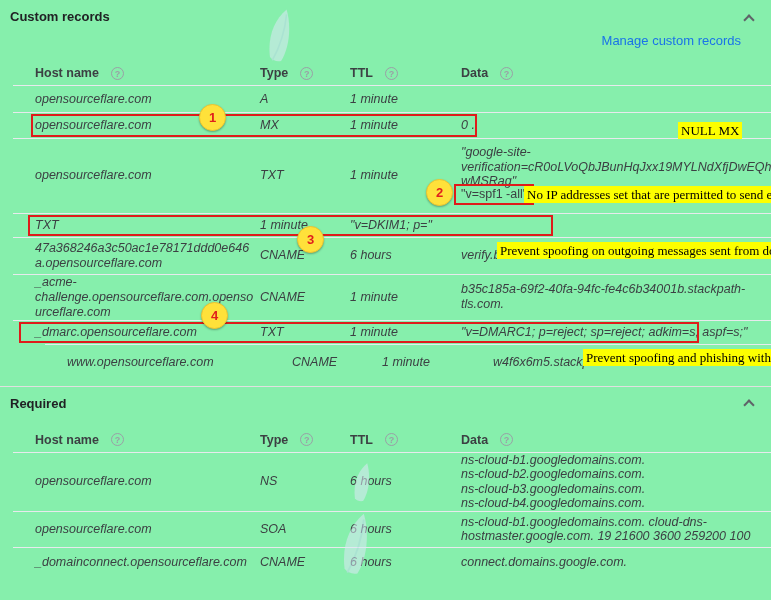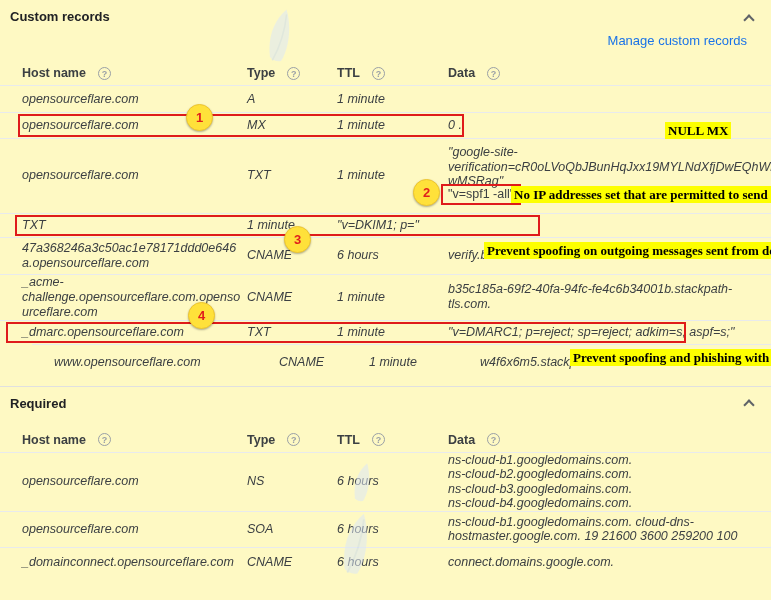--- a/index.html
+++ b/index.html
@@ -1,36 +1,36 @@
 <!DOCTYPE html>
 <html><head>
 <meta charset="utf-8">
 <style>
   * { box-sizing: border-box; }
   html,body { margin:0; padding:0; background:#fff; }
   .page {
     position:relative; width:771px; height:600px; overflow:hidden;
-    background:#fef9c3; color:#3c4043;
+    background:#86efac; color:#3c4043;
     font-family:"Liberation Sans", sans-serif; font-size:12.5px;
   }
   
   .sec-head { position:relative; padding:9px 40px 0 10px; }
   .sec-title { font-weight:bold; color:#202124; font-size:13px; line-height:16px; }
   .sec-sub { font-size:13px; line-height:17px; color:#3c4043; }
   .chev {
     position:absolute; right:18px; top:16px; width:8px; height:8px;
     border-left:2px solid #5f6368; border-top:2px solid #5f6368;
     transform:rotate(45deg); cursor:pointer;
   }
   .chev2 { top:14px; }
-  .link-row { text-align:right; padding:8px 24px 0 0; height:26px; }
+  .link-row { text-align:right; padding:8px 30px 0 0; height:26px; }
   .link { color:#1a73e8; font-size:13px; cursor:pointer; text-decoration:none; }
 
   
-  .tbl { margin-top:10px; }
+  .tbl { margin-top:10px;padding-left:13px; }
   .tbl2 { margin-top:16px; }
   .trow {
     display:grid; grid-template-columns:225px 90px 111px 1fr;
     padding:0 14px 0 22px; align-items:center; position:relative;
     border-top:1px solid #e8eaed;
   }
   .thead { border-top:none; height:24px; font-weight:bold; color:#3c4043; }
   .hcell { display:flex; align-items:center; }
   .hlabel { margin-right:12px; }
   .help {
@@ -76,21 +76,21 @@
     justify-content:center; z-index:4; box-shadow:0 1px 2px rgba(0,0,0,.3);
   }
   .badge-1 { left:186px; top:-9px; }
   .badge-2 { left:413px; top:40px; }
   .badge-3 { left:284px; top:12px; }
   .badge-4 { left:188px; top:-19px; }
 
   
   .hl {
     position:absolute; background:#fdff00; color:#000;
-    font-family:"Liberation Serif", serif; font-weight:bold; font-size:13px;
+    font-family:"Liberation Serif", serif; font-weight:normal; font-size:13px;
     line-height:17px; padding:0 3px; white-space:nowrap; z-index:3;
   }
   .hl-nullmx { left:665px; top:9px; }
   .hl-spf    { left:511px; top:47px; }
   .hl-dkim   { left:484px; top:4px; }
   .hl-dmarc  { left:538px; top:4px; }
 
   .sec-divider { border-top:1px solid #e0e0e0; margin-top:6px; }
 
   

